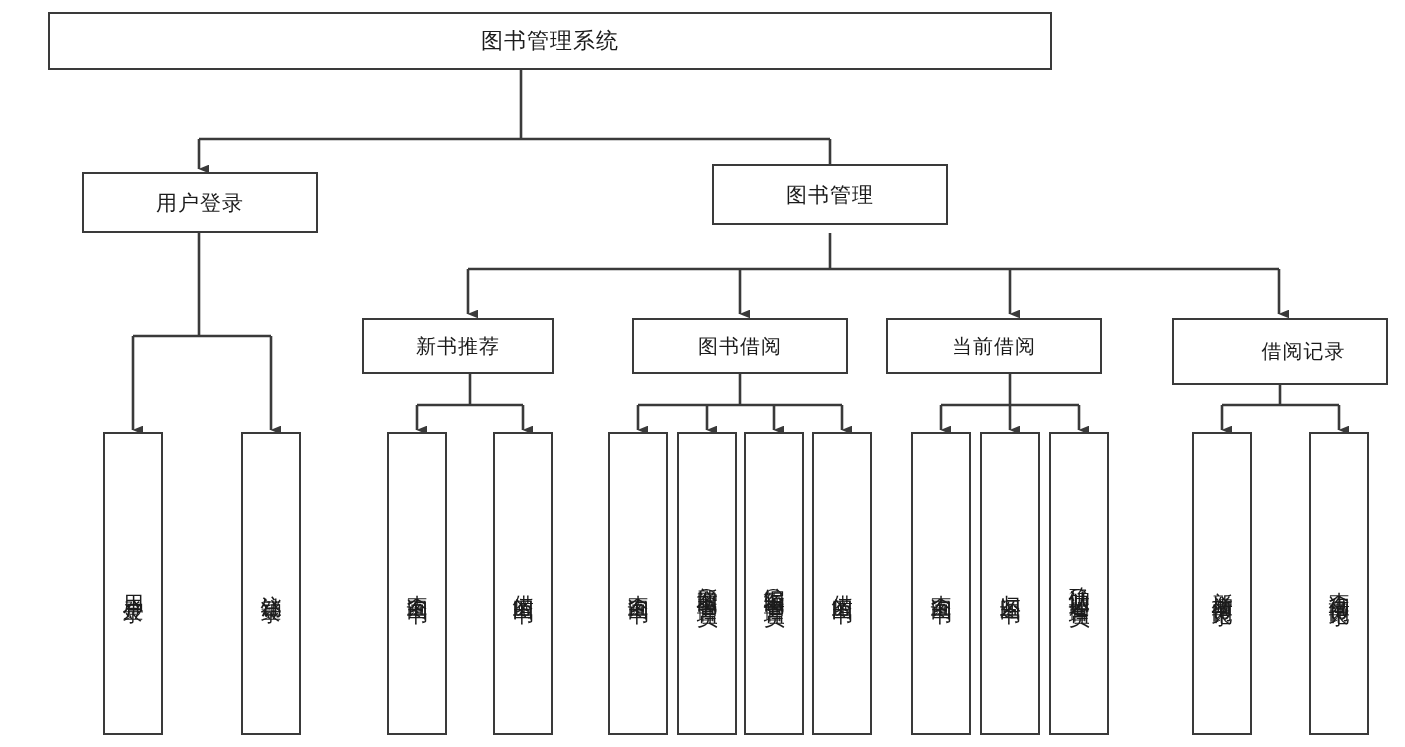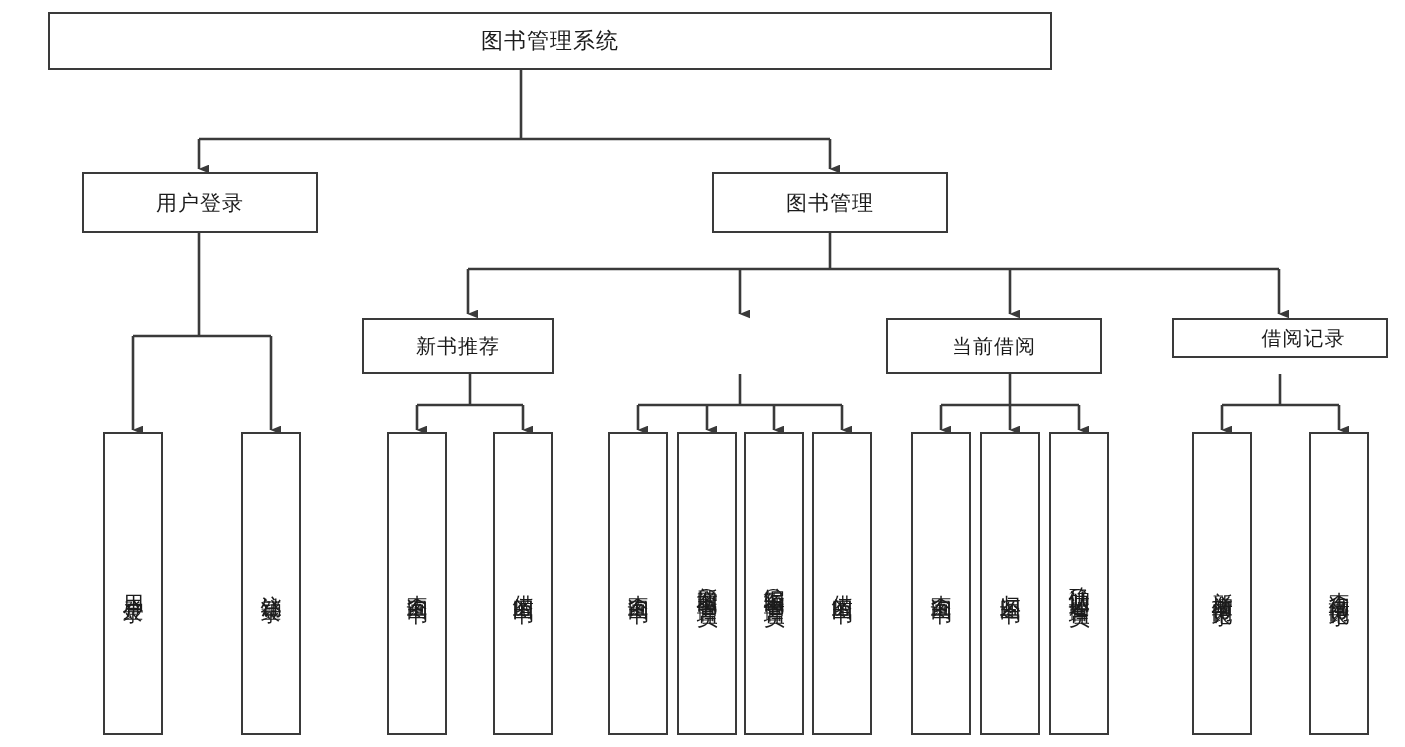--- a/index.html
+++ b/index.html
@@ -113,34 +113,37 @@
   </svg>
 
   <div class="node root" style="left:19px;top:12px;width:1004px;height:58px;margin-left:29px;">
     <span>图书管理系统</span>
   </div>
 
   <div class="node l1" style="left:82px;top:172px;width:236px;height:61px;">
     <span>用户登录</span>
   </div>
 
-  <div class="node l1" style="left:712px;top:172px;width:236px;height:61px;align-items:center;">
+  <div class="node l1" style="left:712px;top:164px;width:236px;height:61px;align-items:center;">
     <span>图书管理</span>
   </div>
 
   <div class="node l2" style="left:362px;top:318px;width:192px;height:56px;">
     <span>新书推荐</span>
   </div>
 
+  <div class="node l2" style="left:632px;top:318px;width:216px;height:56px;">
+    <span>图书借阅</span>
+  </div>
 
   <div class="node l2" style="left:886px;top:318px;width:216px;height:56px;">
     <span>当前借阅</span>
   </div>
 
-  <div class="node l2" style="left:1172px;top:318px;width:216px;height:40px;padding-left:47px;">
+  <div class="node l2" style="left:1172px;top:318px;width:216px;height:67px;padding-left:47px;">
     <span>借阅记录</span>
   </div>
 
   <div class="node leaf" style="left:103px;top:432px;width:60px;height:303px;">
     <span class="vtext">用户登录</span>
   </div>
 
   <div class="node leaf" style="left:241px;top:432px;width:60px;height:303px;">
     <span class="vtext">注销登录</span>
   </div>

